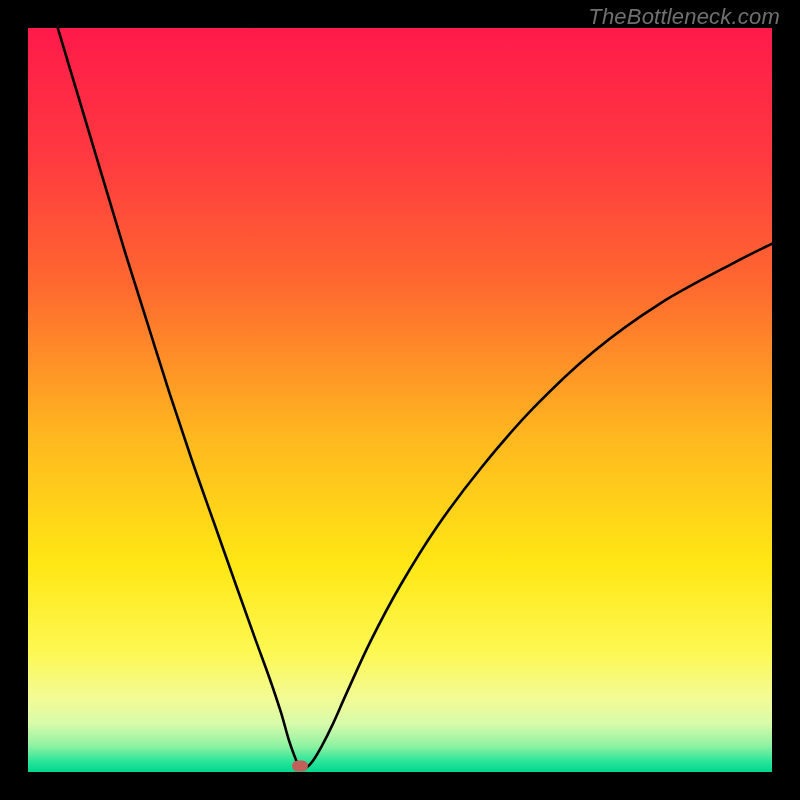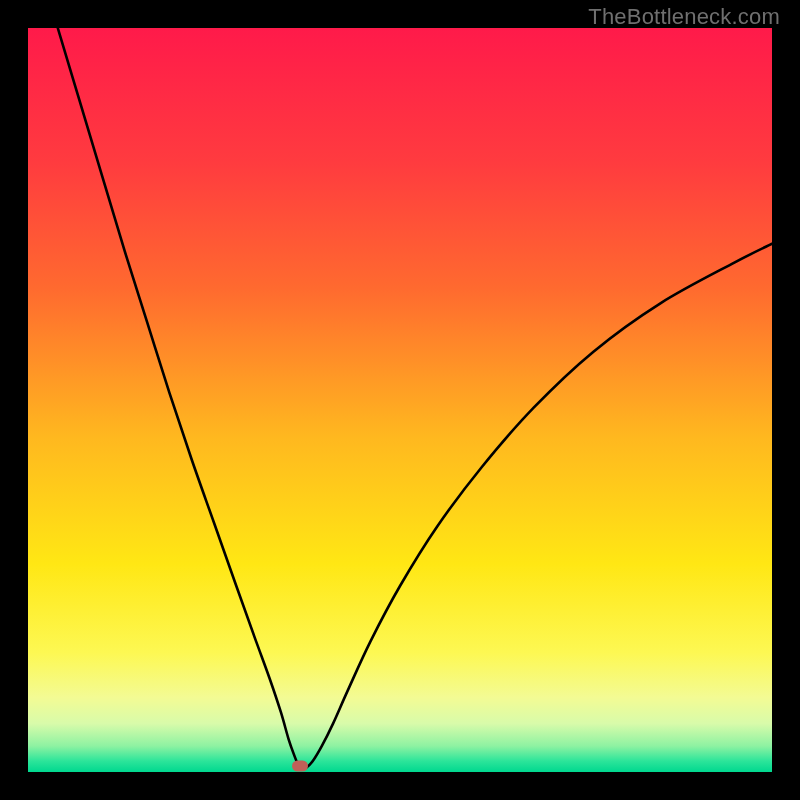--- a/index.html
+++ b/index.html
@@ -9,20 +9,21 @@
     height: 800px;
     background: #000;
     overflow: hidden;
     font-family: Arial, Helvetica, sans-serif;
   }
   .frame {
     position: absolute;
     left: 0; top: 0;
     width: 790px; height: 800px;
     background: #000;
+    font-style: italic;
   }
   .plot {
     position: absolute;
     left: 28px;
     top: 28px;
     width: 744px;
     height: 744px;
     overflow: hidden;
   }
   .watermark {

